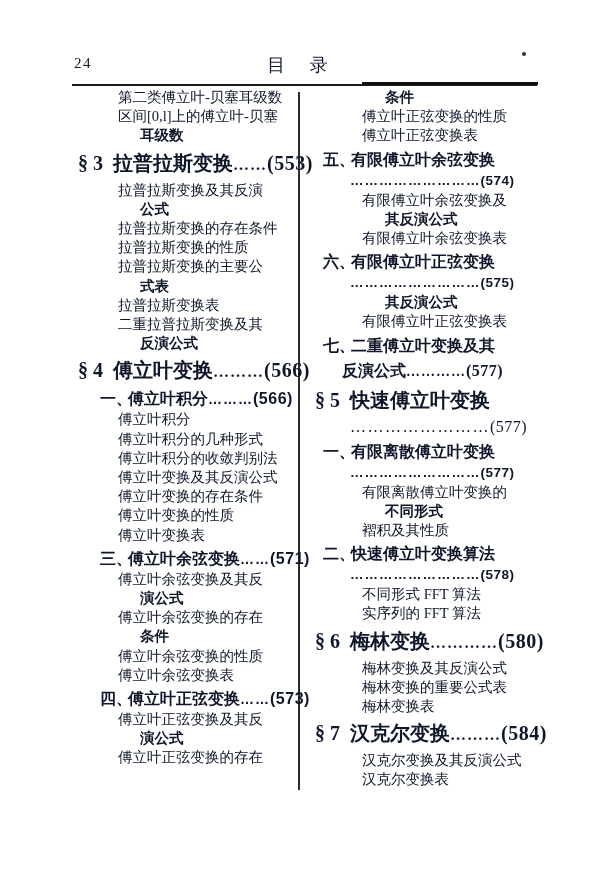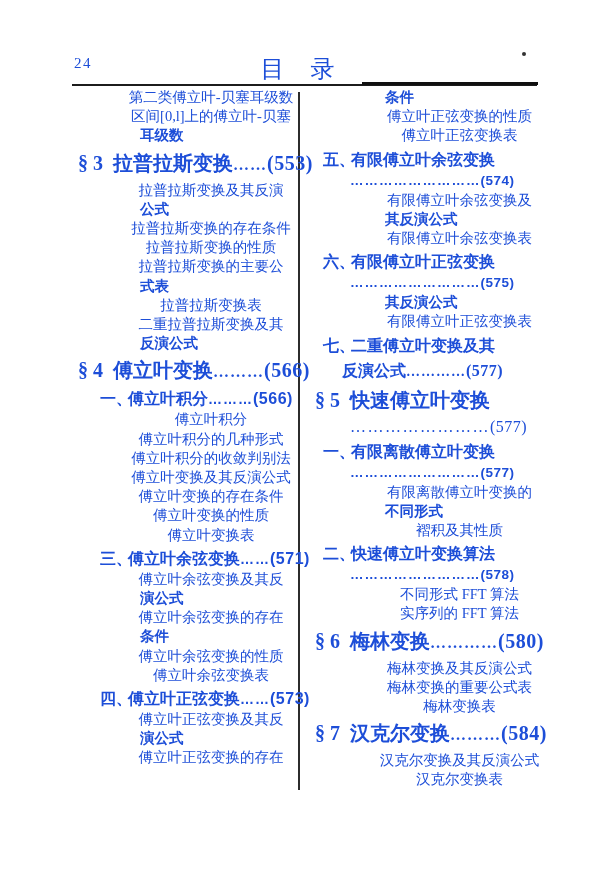--- a/index.html
+++ b/index.html
@@ -1,41 +1,41 @@
 <!DOCTYPE html>
 <html><head>
 <meta charset="utf-8">
 <style>
   html,body { margin:0; padding:0; background:#e8e8e8; }
   .page {
     position:relative; width:605px; height:895px; margin:0 auto;
-    background:#ffffff; color:#1d4ed8;
+    background:#ffffff; color:#0f172a;
     font-family:"Liberation Serif","DejaVu Serif",serif;
     overflow:hidden;
   }
   .pagenum {
     position:absolute; left:74px; top:55px;
     font-size:15px; letter-spacing:1.5px;
   }
   .page-title {
     position:absolute; left:0; width:605px; top:53px;
-    text-align:center; font-size:24px; letter-spacing:10px;
+    text-align:center; font-size:18px; letter-spacing:10px;
   }
   .rule { position:absolute; left:72px; top:84px; width:465px; height:2px; background:#1c1c1c; }
   .rule-right { position:absolute; left:362px; top:82px; width:176px; height:3px; background:#101010; }
   .divider { position:absolute; left:298px; top:92px; width:2px; height:698px; background:#2c2c2c; }
   .speck { position:absolute; left:522px; top:52px; width:4px; height:4px; border-radius:50%; background:#333; }
 
   .col { position:absolute; top:88px; }
   .col-left  { left:78px;  width:226px; --num:22px; --sub:40px; --subc:62px; --dots:45px; --numc:30px; }
   .col-right { left:315px; width:242px; --num:8px;  --sub:47px; --subc:70px; --dots:35px; --numc:27px; }
 
   .row { white-space:nowrap; }
   .sub, .subc { font-size:14.5px; line-height:19.2px; }
-  .sub  { padding-left:var(--sub);text-align:center; }
+  .sub  { padding-left:var(--sub); }
   .subc { padding-left:var(--subc);font-weight:bold; }
 
   .sec { font-size:20px; line-height:26px; margin-top:4px; margin-bottom:3px;font-weight:bold; }
   .sec .lbl { display:inline-block; width:35px; }
   .sec .ldr { font-size:16px; letter-spacing:1px; }
 
   .num, .numc {
     font-family:"Liberation Sans","DejaVu Sans",sans-serif;
     font-weight:bold; font-size:16px; line-height:22px; margin-top:3px;
   }

